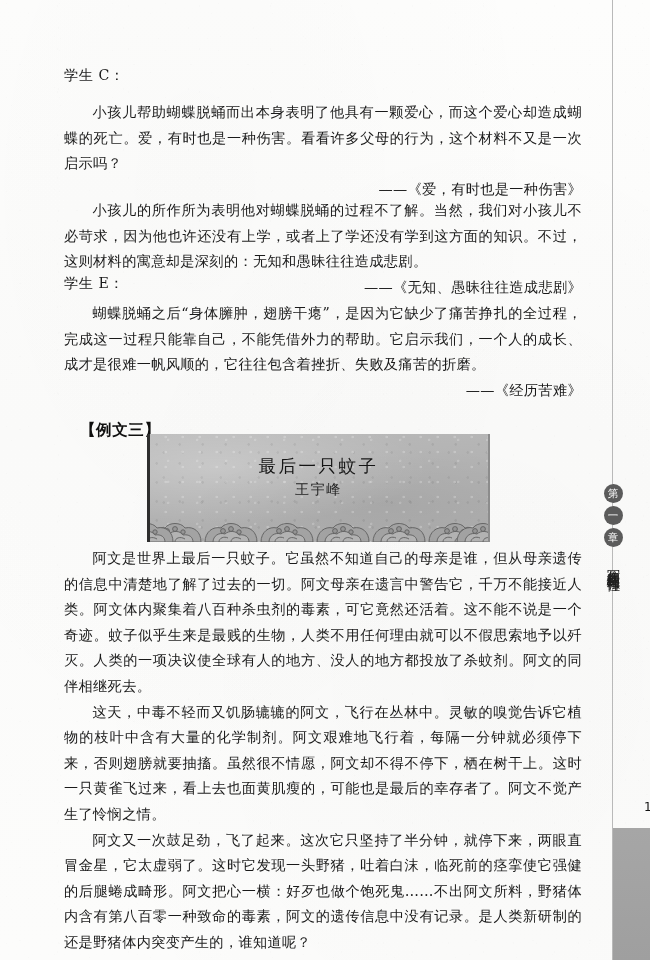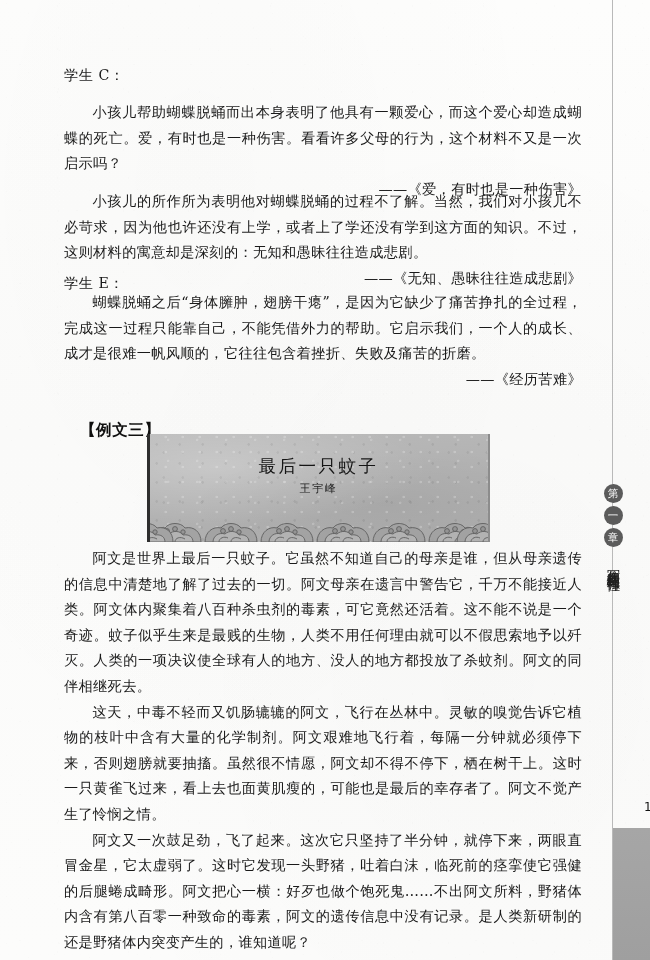--- a/index.html
+++ b/index.html
@@ -136,21 +136,21 @@
     letter-spacing: 2.5px;
     color: #151515;
     font-family: "DejaVu Serif", "Liberation Serif", serif;
     z-index: 3;
   }
   .banner-author {
     position: absolute;
     left: 0; right: 0;
     top: 47px;
     text-align: center;
-    font-size: 11px;
+    font-size: 14px;
     letter-spacing: 1.6px;
     color: #202020;
     z-index: 3;
   }
   
   .banner-frieze {
     position: absolute;
     left: 0; right: 0; bottom: 0;
     height: 22px;
     z-index: 2;
@@ -224,27 +224,27 @@
 
   <div class="margin-rule"></div>
 
   <div class="column" style="top:68px;">
     <p class="speaker">学生 C：</p>
     <p class="para" style="margin-top:18px;">小孩儿帮助蝴蝶脱蛹而出本身表明了他具有一颗爱心，而这个爱心却造成蝴蝶的死亡。爱，有时也是一种伤害。看看许多父母的行为，这个材料不又是一次启示吗？</p>
     <p class="attrib">——《爱，有时也是一种伤害》</p>
   </div>
 
   <div class="column" style="top:172px;">
-    <p class="para" style="margin-top:17px;">小孩儿的所作所为表明他对蝴蝶脱蛹的过程不了解。当然，我们对小孩儿不必苛求，因为他也许还没有上学，或者上了学还没有学到这方面的知识。不过，这则材料的寓意却是深刻的：无知和愚昧往往造成悲剧。</p>
+    <p class="para" style="margin-top:26px;">小孩儿的所作所为表明他对蝴蝶脱蛹的过程不了解。当然，我们对小孩儿不必苛求，因为他也许还没有上学，或者上了学还没有学到这方面的知识。不过，这则材料的寓意却是深刻的：无知和愚昧往往造成悲剧。</p>
     <p class="attrib">——《无知、愚昧往往造成悲剧》</p>
   </div>
 
   <div class="column" style="top:276px;">
     <p class="speaker">学生 E：</p>
-    <p class="para" style="">蝴蝶脱蛹之后“身体臃肿，翅膀干瘪”，是因为它缺少了痛苦挣扎的全过程，完成这一过程只能靠自己，不能凭借外力的帮助。它启示我们，一个人的成长、成才是很难一帆风顺的，它往往包含着挫折、失败及痛苦的折磨。</p>
+    <p class="para" style="margin-top:11px;">蝴蝶脱蛹之后“身体臃肿，翅膀干瘪”，是因为它缺少了痛苦挣扎的全过程，完成这一过程只能靠自己，不能凭借外力的帮助。它启示我们，一个人的成长、成才是很难一帆风顺的，它往往包含着挫折、失败及痛苦的折磨。</p>
     <p class="attrib">——《经历苦难》</p>
   </div>
 
   <div class="column" style="top:404px;">
     <p class="section-heading">【例文三】</p>
   </div>
 
   <div class="banner-wrap">
     <div class="banner"></div>
     <div class="banner-bar-left"></div>

